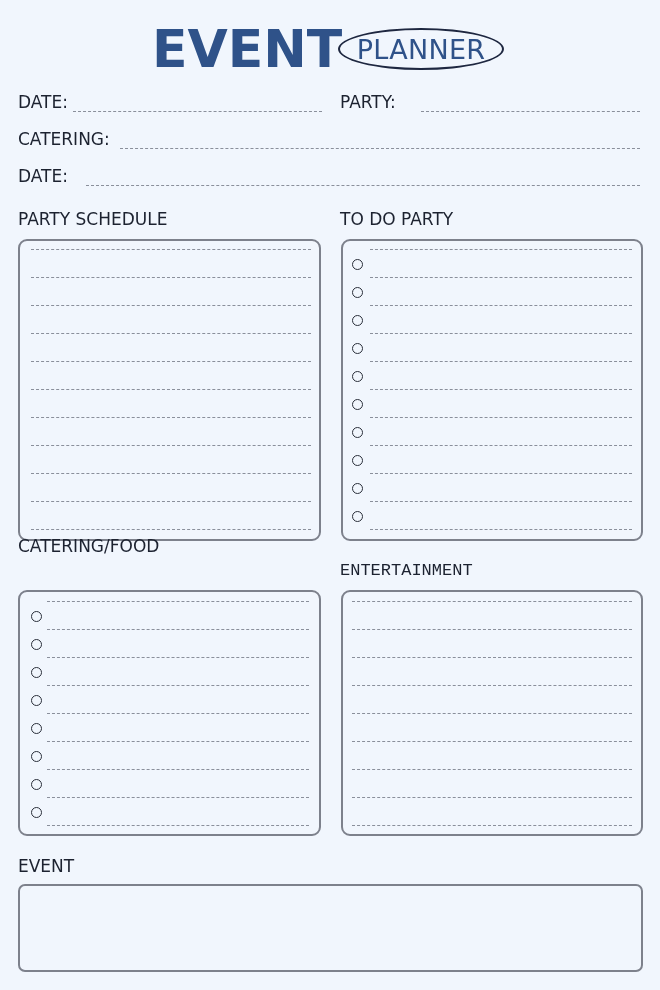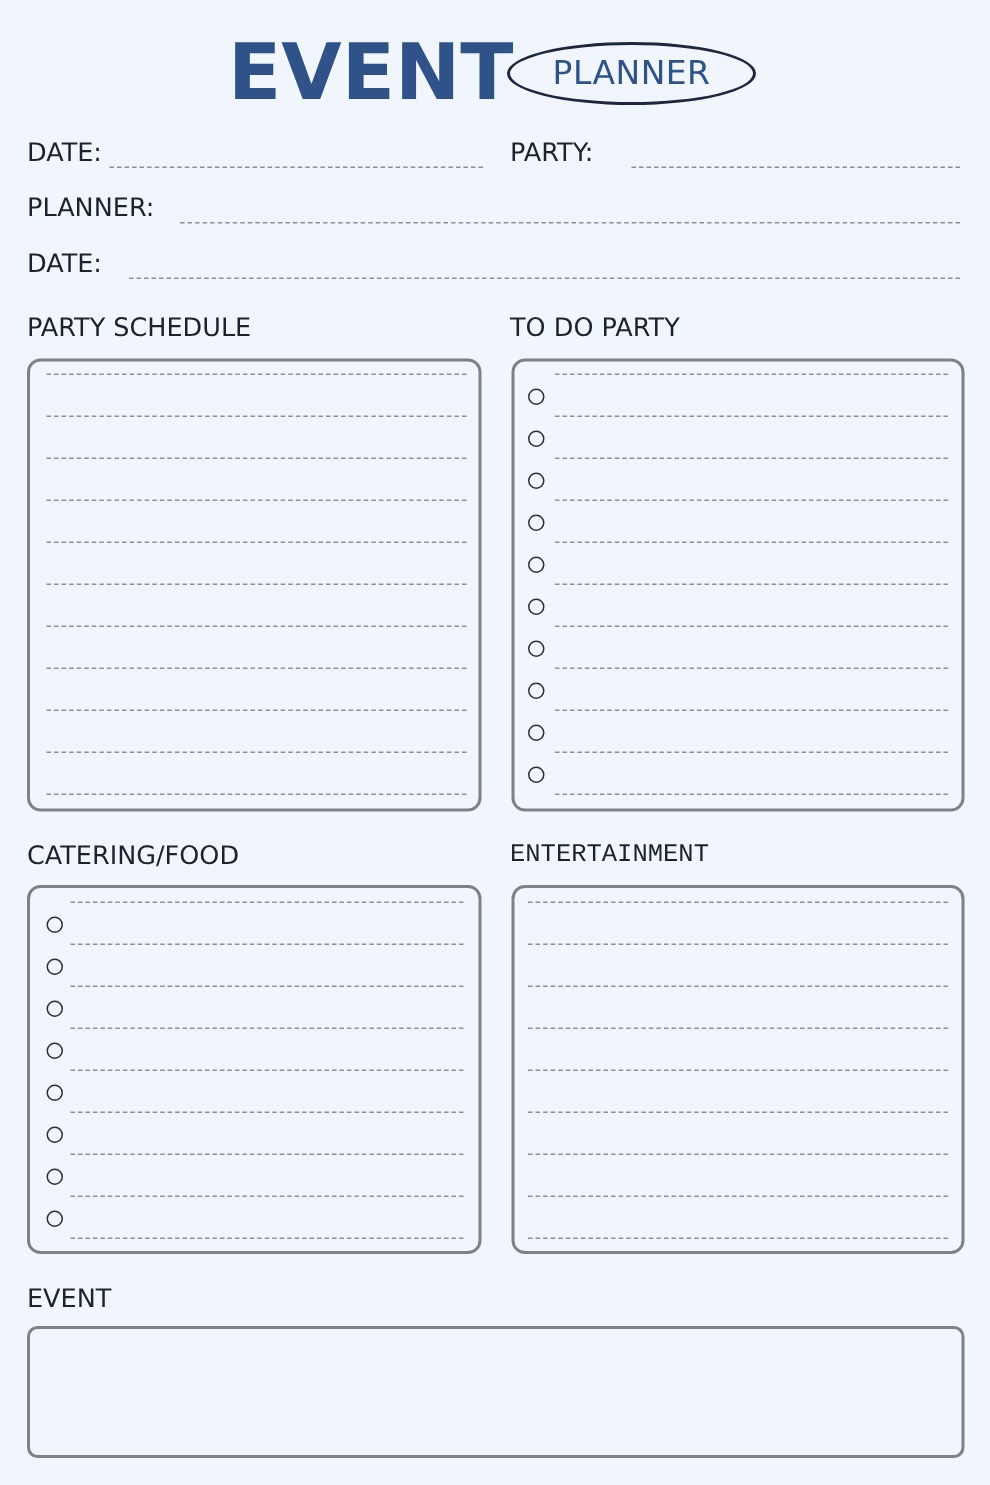--- a/index.html
+++ b/index.html
@@ -23,21 +23,21 @@
     }
     .planner-badge {
       left: 338px; top: 28px; width: 166px; height: 42px;
       border: 2px solid #1e2740;
       border-radius: 50%;
       box-sizing: border-box;
       display: flex; align-items: center; justify-content: center;
     }
     .planner-text {
       font-family: "DejaVu Sans", sans-serif;
-      font-size: 22px;
+      font-size: 27px;
       color: #2f5289;
       letter-spacing: 0.3px;
     }
     .field-label {
       font-size: 17px;
       font-family: "DejaVu Sans", sans-serif;
       color: #1c2230;
       line-height: 20px;
       white-space: nowrap;
       text-align: right;
@@ -75,21 +75,21 @@
 <div class="abs planner-badge">
   <span class="planner-text">PLANNER</span>
 </div>
 
 <div class="abs field-label" style="left:18px; top:92px;">DATE:</div>
 <div class="dotline" style="left:73px; width:249px; top:111px;"></div>
 
 <div class="abs field-label" style="left:340px; top:92px;">PARTY:</div>
 <div class="dotline" style="left:421px; width:219px; top:111px;"></div>
 
-<div class="abs field-label" style="left:18px; top:129px;">PLANNER:</div>
+<div class="abs field-label" style="left:18px; top:129px;">CATERING:</div>
 <div class="dotline" style="left:120px; width:520px; top:148px;"></div>
 
 <div class="abs field-label" style="left:18px; top:166px;">DATE:</div>
 <div class="dotline" style="left:86px; width:554px; top:185px;"></div>
 
 <div class="abs section-title" style="left:18px; top:209px;">PARTY SCHEDULE</div>
 <div class="box" style="left:18px; top:239px; width:303px; height:302px;">
   <div class="dotline" style="left:11px; width:280px; top:8px;"></div>
   <div class="dotline" style="left:11px; width:280px; top:36px;"></div>
   <div class="dotline" style="left:11px; width:280px; top:64px;"></div>
@@ -121,21 +121,21 @@
   <div class="circle" style="left:9px; top:186px;"></div>
   <div class="dotline" style="left:27px; width:262px; top:204px;"></div>
   <div class="circle" style="left:9px; top:214px;"></div>
   <div class="dotline" style="left:27px; width:262px; top:232px;"></div>
   <div class="circle" style="left:9px; top:242px;"></div>
   <div class="dotline" style="left:27px; width:262px; top:260px;"></div>
   <div class="circle" style="left:9px; top:270px;"></div>
   <div class="dotline" style="left:27px; width:262px; top:288px;"></div>
 </div>
 
-<div class="abs section-title" style="left:18px; top:561px;">CATERING/FOOD</div>
+<div class="abs section-title" style="left:18px; top:536px;">CATERING/FOOD</div>
 <div class="box" style="left:18px; top:590px; width:303px; height:246px;">
   <div class="dotline" style="left:27px; width:262px; top:9px;"></div>
   <div class="circle" style="left:11px; top:19px;"></div>
   <div class="dotline" style="left:27px; width:262px; top:37px;"></div>
   <div class="circle" style="left:11px; top:47px;"></div>
   <div class="dotline" style="left:27px; width:262px; top:65px;"></div>
   <div class="circle" style="left:11px; top:75px;"></div>
   <div class="dotline" style="left:27px; width:262px; top:93px;"></div>
   <div class="circle" style="left:11px; top:103px;"></div>
   <div class="dotline" style="left:27px; width:262px; top:121px;"></div>

